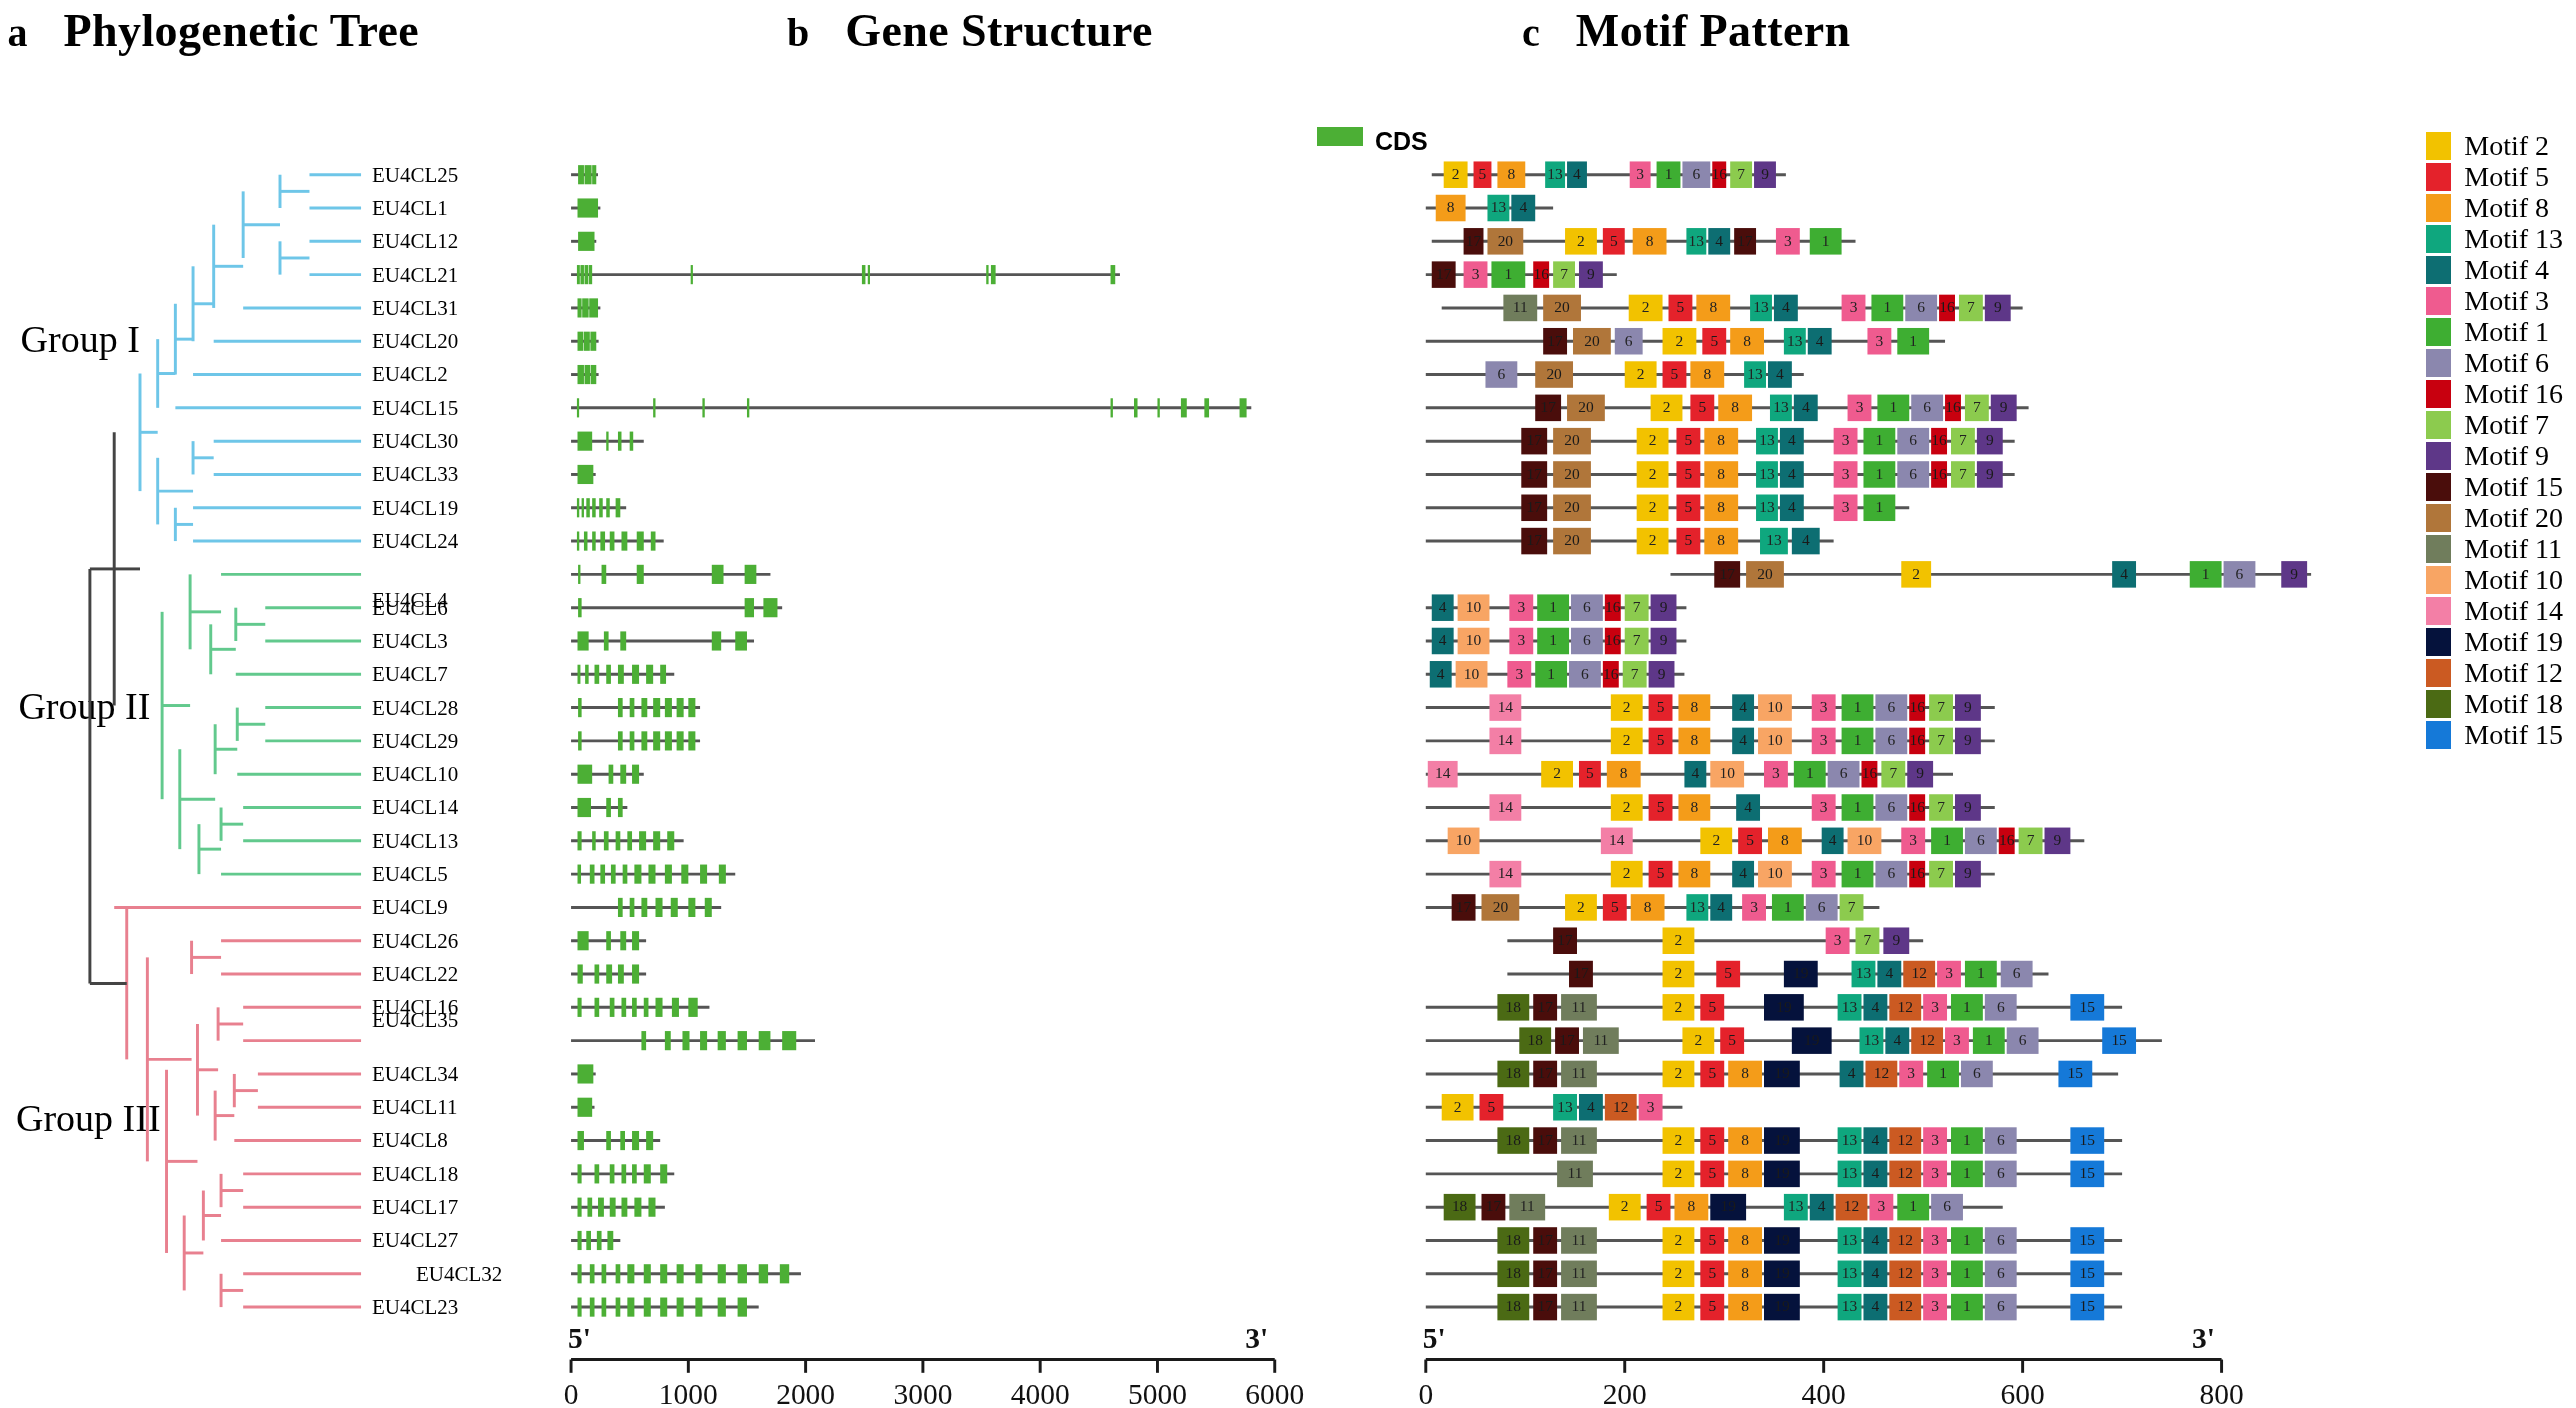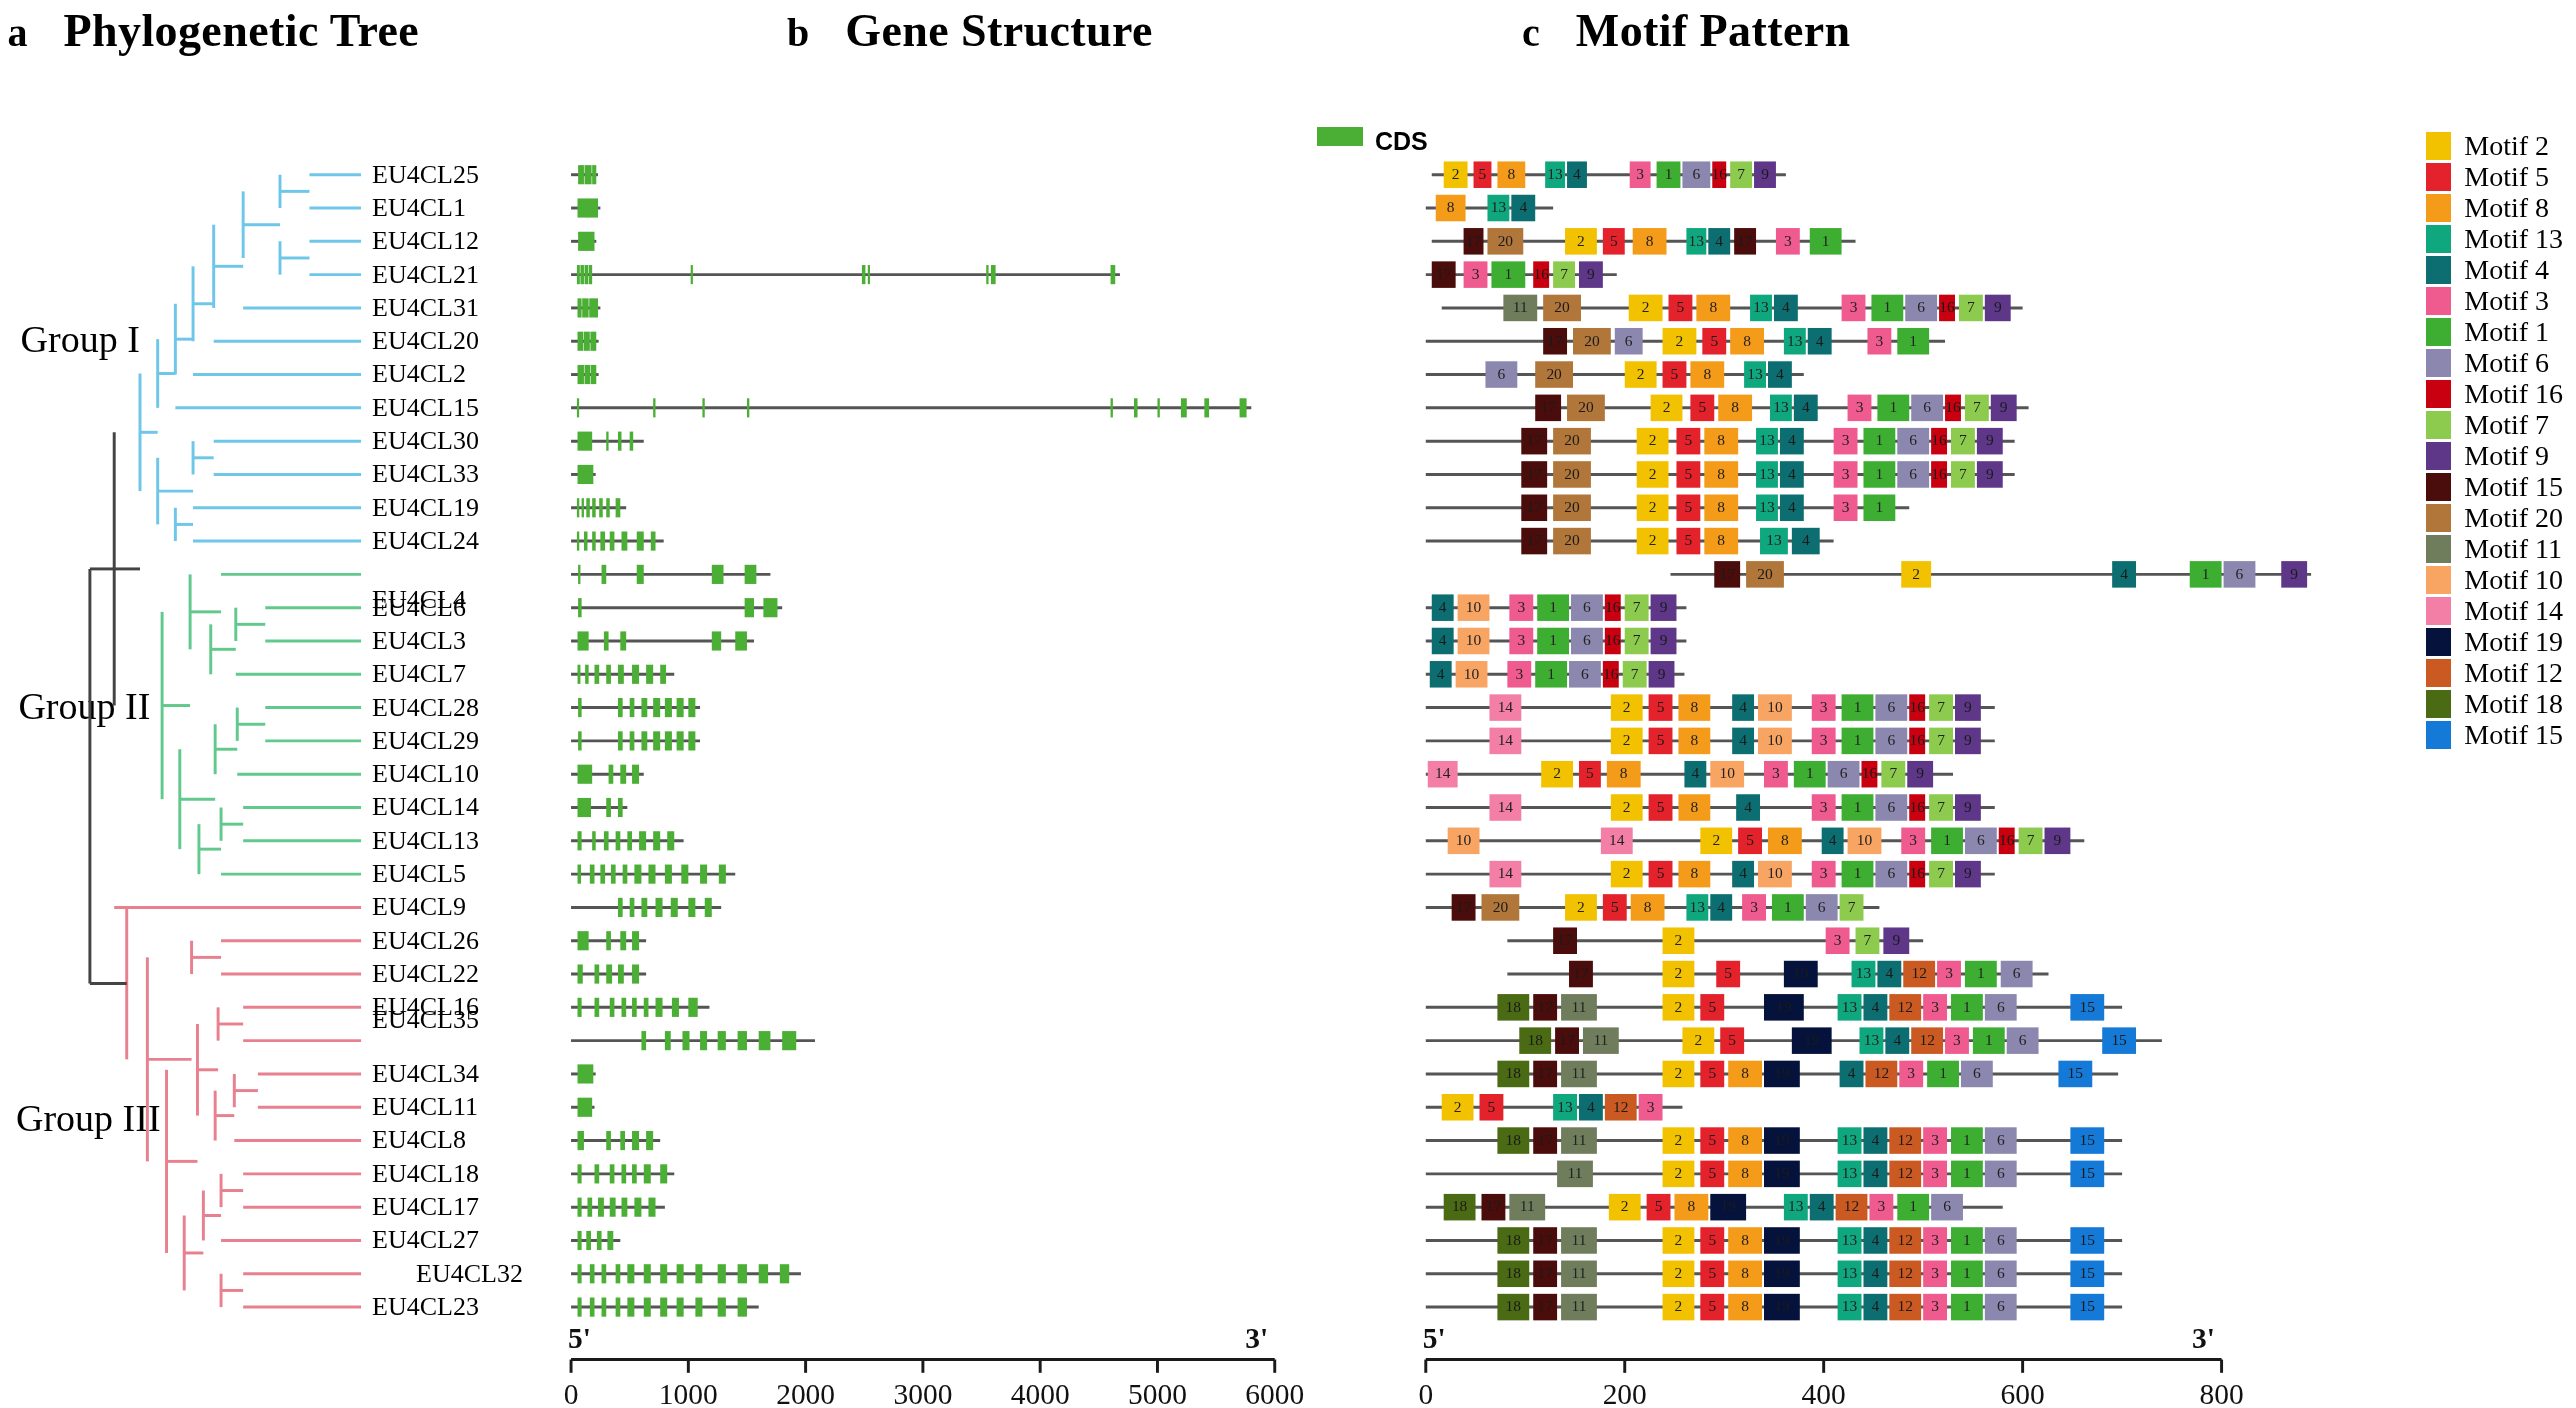--- a/index.html
+++ b/index.html
@@ -1,21 +1,21 @@
 <!DOCTYPE html>
 <html style="font-size:11.8px"><head>
 <meta charset="utf-8">
 <style>
   html,body{margin:0;padding:0;background:#fff;}
   body{width:2576px;height:1409px;position:relative;
        font-family:"Liberation Serif",serif;color:#000;overflow:hidden;}
   .panel-title{position:absolute;font-weight:bold;font-size:46px;letter-spacing:0.4px;white-space:nowrap;}
   .panel-letter{font-weight:bold;font-size:40px;}
   .group-label{position:absolute;font-size:38px;white-space:nowrap;}
-  .leaf-label{position:absolute;font-size:26px;white-space:nowrap;left:372px;transform:translateY(-50%);}
+  .leaf-label{position:absolute;font-size:21px;white-space:nowrap;left:372px;transform:translateY(-50%);}
   #tree-svg,#gene-svg,#motif-svg{position:absolute;top:0;left:0;}
   .axis-num{font-size:40px;fill:#111;font-family:"Liberation Serif",serif;text-anchor:middle;}
   .axis-end{font-size:40px;fill:#111;font-family:"Liberation Serif",serif;font-weight:bold;}
   .cds-legend-box{position:absolute;width:46px;height:19px;background:#4caf35;}
   .cds-legend-text{position:absolute;font-size:25px;font-family:"Liberation Sans",sans-serif;font-weight:bold;}
   .legend-wrap{position:absolute;left:2426px;top:130px;}
   .legend-row{display:flex;align-items:center;height:31px;}
   .legend-sw{width:25px;height:28px;flex:0 0 25px;}
   .legend-tx{font-size:28px;margin-left:13.3px;white-space:nowrap;line-height:1;}
   .motif-num{font-size:21px;font-family:"Liberation Serif",serif;text-anchor:middle;dominant-baseline:middle;}

